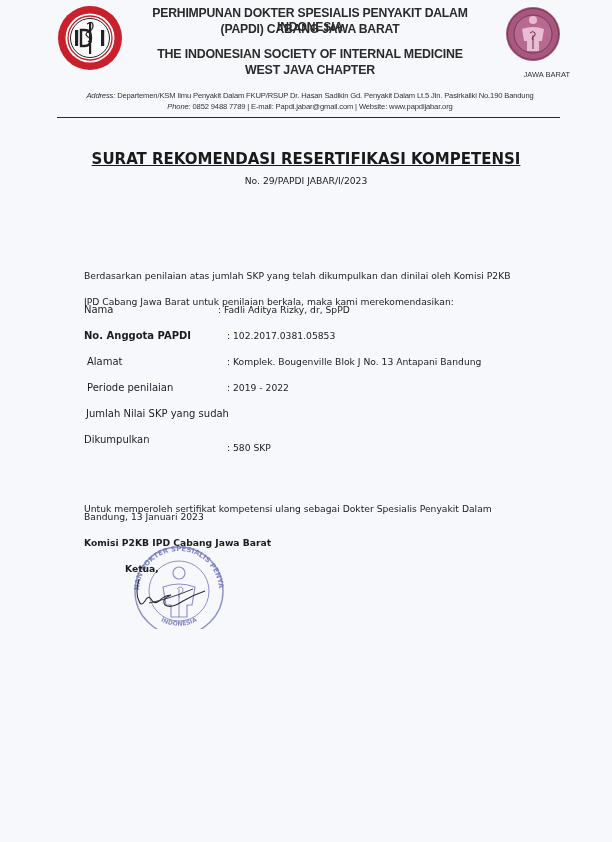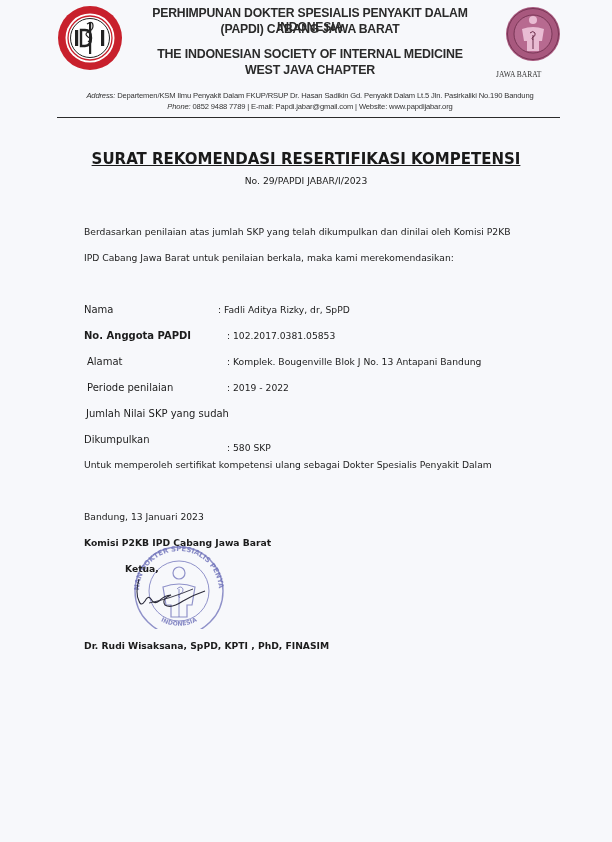--- a/index.html
+++ b/index.html
@@ -9,22 +9,22 @@
       position: relative;
       font-family: "DejaVu Sans", sans-serif;
       color: #1c1c1c;
     }
     .page { position: absolute; left: 0; top: 0; width: 612px; height: 705px; }
 
     
     .logo-left { position: absolute; left: 56px; top: 4px; width: 68px; height: 68px; }
     .logo-right { position: absolute; left: 505px; top: 5px; width: 56px; height: 58px; }
     .logo-right-caption {
-      position: absolute; left: 496px; top: 70px; width: 74px; text-align: left;
-      font-family: Liberation Serif, serif; font-size: 7.5px; color: #333;
+      position: absolute; left: 496px; top: 70px; width: 74px; text-align: right;
+      font-family: Liberation Sans, sans-serif; font-size: 7.5px; color: #333;
     }
     .hdr {
       position: absolute; left: 120px; width: 380px; text-align: center;
       font-family: "Liberation Sans", sans-serif; font-weight: bold; color: #2a2a2a;
       transform-origin: center; letter-spacing: -0.2px;
     }
     .hdr1 { top: 6px; font-size: 12.2px; }
     .hdr2 { top: 22px; font-size: 12.2px; }
     .hdr3 { top: 47px; font-size: 12.4px; }
     .hdr4 { top: 63px; font-size: 12.4px; }
@@ -40,21 +40,21 @@
 
     
     .title {
       position: absolute; left: 0; width: 612px; top: 150px; text-align: center;
       font-size: 15px; font-weight: bold; text-decoration: underline; color: #1a1a1a;
     }
     .number {
       position: absolute; left: 0; width: 612px; top: 175px; text-align: center;
       font-size: 9.2px; color: #1a1a1a;
     }
-    .para { position: absolute; left: 84px; font-size: 9.2px; color: #1c1c1c; white-space: nowrap; }
+    .para { position: absolute; left: 84px; font-size: 9.2px; color: #1c1c1c; white-space: nowrap; margin-top: 44px; }
     .p1 { top: 226px; }
     .p2 { top: 252px; }
 
     .field-label { position: absolute; font-size: 10px; white-space: nowrap; }
     .field-value { position: absolute; font-size: 9.2px; white-space: nowrap; }
 
     .sig-line { position: absolute; left: 84px; font-size: 9.2px; white-space: nowrap; }
     .bold { font-weight: bold; }
 
     .stamp { position: absolute; left: 127px; top: 545px; width: 104px; height: 84px; }
@@ -148,14 +148,13 @@
   </svg>
 
   <div class="sig-line bold" style="top:537px;">Komisi P2KB IPD Cabang Jawa Barat</div>
   <div class="sig-line bold" style="top:563px;margin-left:41px;">Ketua,</div>
 
   <svg class="signature" viewBox="0 0 80 45">
     <path d="M4 6 q-4 14 0 22 q2 6 6 0 q3 -6 6 -2 q3 6 8 2 q6 -6 12 -6 q-10 4 -6 10 q6 4 18 -4 q10 -6 22 -10" fill="none" stroke="#2a2a3a" stroke-width="1.1"></path>
     <path d="M14 30 q20 -4 44 -14" fill="none" stroke="#2a2a3a" stroke-width="0.9"></path>
   </svg>
 
-  <div class="sig-line bold" style="top:640px;">Dr. Rudi Wisaksana, SpPD, KPTI , PhD, FINASIM</div>
 </div>
 
 </body></html>

